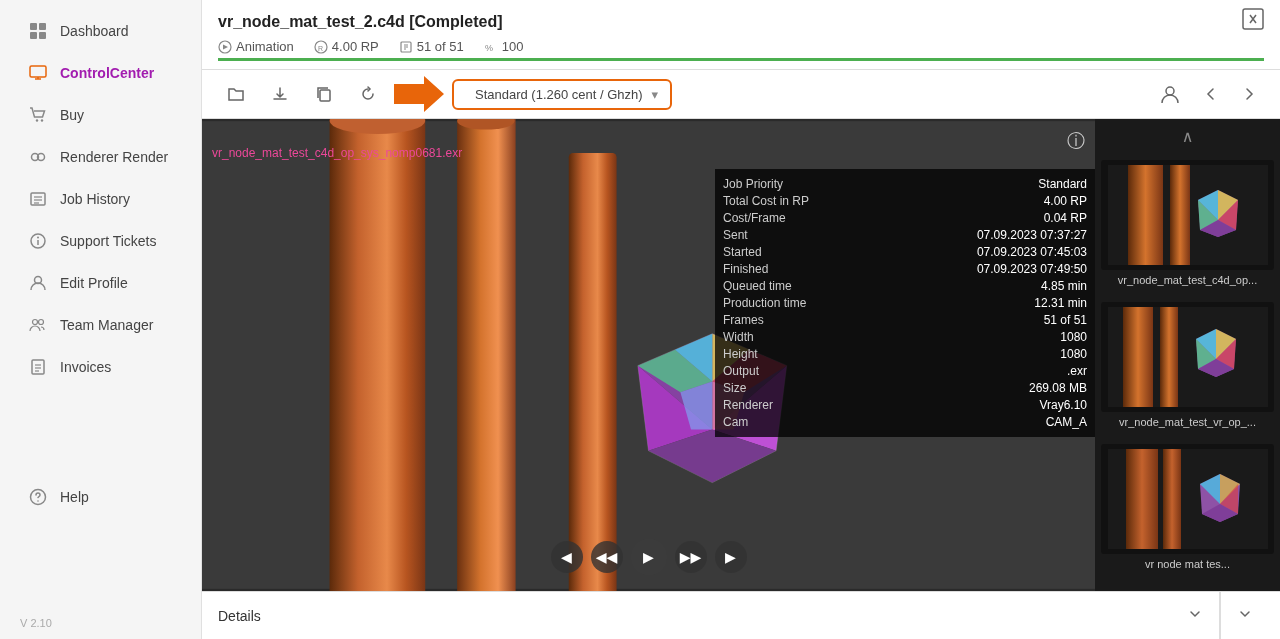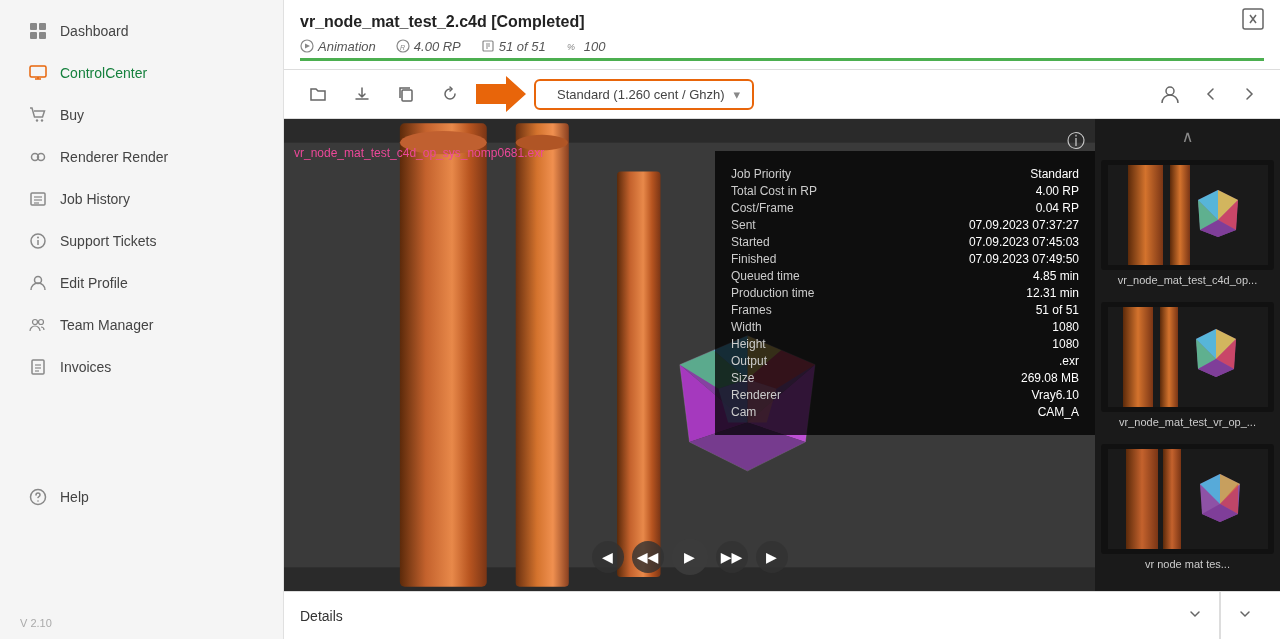--- a/index.html
+++ b/index.html
@@ -1,20 +1,20 @@
 <!DOCTYPE html>
 <html><head>
   <meta charset="utf-8">
   <style>
     * { box-sizing: border-box; margin: 0; padding: 0; }
     body { font-family: -apple-system, BlinkMacSystemFont, 'Segoe UI', sans-serif; background: #f0f0f0; display: flex; height: 639px; overflow: hidden; }
 
     
     .sidebar {
-      width: 284px;
+      width: 202px;
       background: #f5f5f5;
       display: flex;
       flex-direction: column;
       border-right: 1px solid #e0e0e0;
       flex-shrink: 0;
       padding-top: 10px;
     }
     .sidebar-item {
       display: flex;
       align-items: center;
@@ -55,21 +55,21 @@
       font-weight: 600;
       color: #222;
     }
     .header-meta {
       display: flex;
       align-items: center;
       gap: 20px;
       font-size: 13px;
       color: #555;
     }
-    .header-meta span { display: flex; gap: 4px; font-style: italic; }
+    .header-meta span { display: flex; align-items: center; gap: 4px; }
     .progress-bar-container {
       height: 3px;
       background: #e0e0e0;
       width: 100%;
       margin-top: 4px;
     }
     .progress-bar-fill {
       height: 100%;
       background: #4caf50;
     }
@@ -182,27 +182,27 @@
     .scene-bg {
       width: 100%;
       height: 100%;
       position: absolute;
       top: 0; left: 0;
     }
 
     
     .info-overlay {
       position: absolute;
-      top: 32px;
+      top: 50px;
       right: 0;
       width: 380px;
       background: rgba(0,0,0,0.75);
       color: #fff;
       font-size: 12px;
-      padding: 16px;
+      padding: 8px;
       display: grid;
       grid-template-columns: 1fr 1fr;
       gap: 3px 8px;
     }
     .info-label { color: #ccc; text-align: left; }
     .info-value { color: #fff; text-align: right; }
 
     
     .viewer-controls {
       position: absolute;
@@ -322,21 +322,21 @@
     </span>
     <span>Dashboard</span>
   </div>
   <div class="sidebar-item active">
     <span class="icon">
       <svg width="18" height="18" viewBox="0 0 18 18" fill="none">
         <rect x="1" y="2" width="16" height="11" rx="1.5" stroke="#e8650a" stroke-width="1.5" fill="none"></rect>
         <path d="M6 15h6M9 13v2" stroke="#e8650a" stroke-width="1.5"></path>
       </svg>
     </span>
-    <span style="color:#15803d;font-weight:400;">ControlCenter</span>
+    <span style="color:#a21caf;font-weight:700;">ControlCenter</span>
   </div>
   <div class="sidebar-item">
     <span class="icon">
       <svg width="18" height="18" viewBox="0 0 18 18" fill="none">
         <path d="M1 2h2l2.5 9h8l2-6H5" stroke="#888" stroke-width="1.5" fill="none"></path>
         <circle cx="8" cy="14.5" r="1.2" fill="#888"></circle>
         <circle cx="13" cy="14.5" r="1.2" fill="#888"></circle>
       </svg>
     </span>
     <span>Buy</span>

